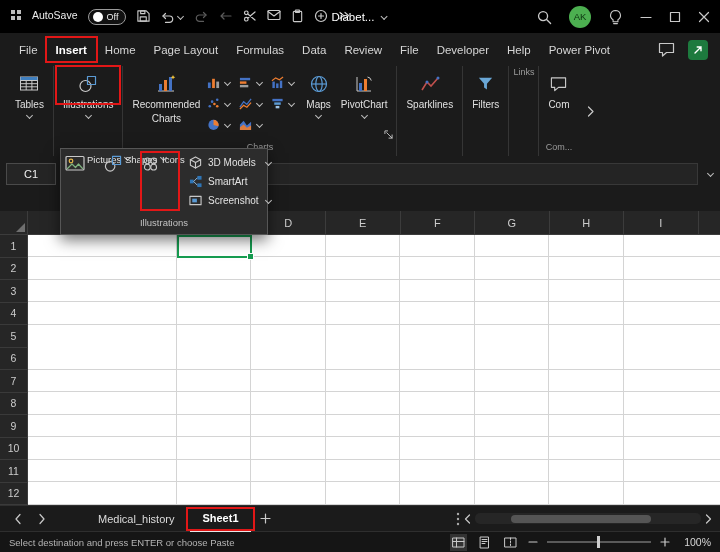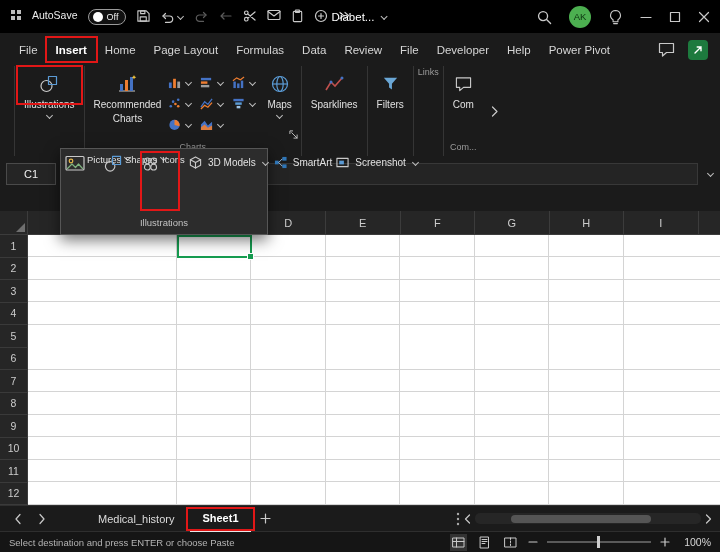--- a/index.html
+++ b/index.html
@@ -68,21 +68,21 @@
  repeating-linear-gradient(to right,transparent 0,transparent 73.5px,#d4d4d4 73.5px,#d4d4d4 74.5px),
  repeating-linear-gradient(to bottom,transparent 0,transparent 21.5px,#d4d4d4 21.5px,#d4d4d4 22.5px)}
 .sel{position:absolute;left:149px;top:0;width:75px;height:23px;border:2px solid #169c50}
 .sel::after{content:"";position:absolute;right:-4px;bottom:-4px;width:5px;height:5px;background:#169c50;border:1px solid #fff}
 
 
 .panel{position:absolute;left:60px;top:148px;width:208px;height:87px;background:#2c2c2c;border:1px solid #565656;box-shadow:0 5px 14px rgba(0,0,0,.55);z-index:40;display:flex;flex-direction:column;padding:3px 4px 2px}
 .panel-body{display:flex;flex:1}
 .pbtn{width:38px;display:flex;align-items:flex-start;gap:2px;padding-top:3px;position:relative}
 .pbtn .lbl{font-size:9.5px;color:#e2e2e2;line-height:10px}
-.plist{flex:1;display:flex;flex-direction:row;padding-left:10px;padding-top:1px}
+.plist{flex:1;display:flex;flex-direction:column;padding-left:10px;padding-top:1px}
 .prow{height:19px;display:flex;align-items:center;gap:6px;padding-right:4px}
 .prow .lbl{font-size:10px;color:#e2e2e2;white-space:nowrap}
 .prow .chev{margin-left:auto}
 .panel-footer{height:15px;text-align:center;font-size:9.5px;color:#c2c2c2}
 
 
 .sheetbar{height:26px;display:flex;align-items:center;background:#1b1b1b;border-top:1px solid #303030;padding:0 8px;gap:4px}
 .snav{width:20px;display:flex;justify-content:center}
 .stab{height:25px;display:flex;align-items:center;padding:12px 12px;font-size:11px;color:#dcdcdc;white-space:nowrap}
 .stab.active{color:#fff;font-weight:700;border-bottom:2px solid #e8e8e8;position:relative}
@@ -239,20 +239,33 @@
           <svg width="12" height="12" viewBox="0 0 12 12" style="stroke:#fff;fill:none;stroke-width:1.4;stroke-linecap:round">
             <path d="M3 9 L9 3 M5.2 3 H9 V6.8"></path>
           </svg>
         </span>
     </div>
   </div>
 
   <div class="ribbon">
 
     <div class="rgroup">
+      <div class="rbtns">
+        <div class="rbtn">
+          <span class="icwrap">
+              <svg width="20" height="20" viewBox="0 0 20 20">
+                <rect x="1.5" y="3" width="17" height="13" fill="none" stroke="#c9c9c9"></rect>
+                <rect x="1.5" y="3" width="17" height="3.5" fill="#3f7fbf"></rect>
+                <path d="M1.5 6.5 h17 M1.5 9.7 h17 M1.5 12.8 h17 M7.2 6.5 V16 M12.9 6.5 V16" stroke="#c9c9c9" fill="none"></path>
+              </svg>
+            </span>
+          <span class="lbl">Tables</span>
+          <span class="chev"></span>
+        </div>
+      </div>
       <div class="rlabel"></div>
     </div>
 
     <div class="rgroup">
       <div class="rbtns">
         <div class="rbtn">
           <span class="icwrap">
               <svg width="20" height="20" viewBox="0 0 20 20" class="ic">
                 <circle cx="7.5" cy="12" r="5.5"></circle>
                 <rect x="9.5" y="2.5" width="8" height="8" style="stroke:#5b9bd5"></rect>
@@ -350,20 +363,32 @@
         </div>
         <div class="rbtn">
           <span class="icwrap">
               <svg width="20" height="20" viewBox="0 0 20 20" style="fill:none;stroke:#5b9bd5;stroke-width:1.2">
                 <circle cx="10" cy="10" r="7.5"></circle>
                 <ellipse cx="10" cy="10" rx="3.2" ry="7.5"></ellipse>
                 <path d="M2.5 10 h15"></path>
               </svg>
             </span>
           <span class="lbl">Maps</span>
+          <span class="chev"></span>
+        </div>
+        <div class="rbtn">
+          <span class="icwrap">
+              <svg width="20" height="20" viewBox="0 0 20 20">
+                <path d="M3 3 V17 H17" stroke="#c9c9c9" fill="none"></path>
+                <rect x="5" y="9" width="3" height="8" fill="#4472c4"></rect>
+                <rect x="10" y="5" width="3" height="12" fill="#ed7d31"></rect>
+                <path d="M13.5 3 a4.5 4.5 0 0 1 3.8 3.6" stroke="#c9c9c9" fill="none"></path>
+              </svg>
+            </span>
+          <span class="lbl">PivotChart</span>
           <span class="chev"></span>
         </div>
       </div>
       <div class="rlabel">Charts</div>
       <span class="dlauncher">
           <svg width="9" height="9" viewBox="0 0 10 10" class="ic" style="stroke-width:1">
             <path d="M1 4 V1 H4 M3 3 L9 9 M9 5.5 V9 H5.5"></path>
           </svg>
         </span>
     </div>

